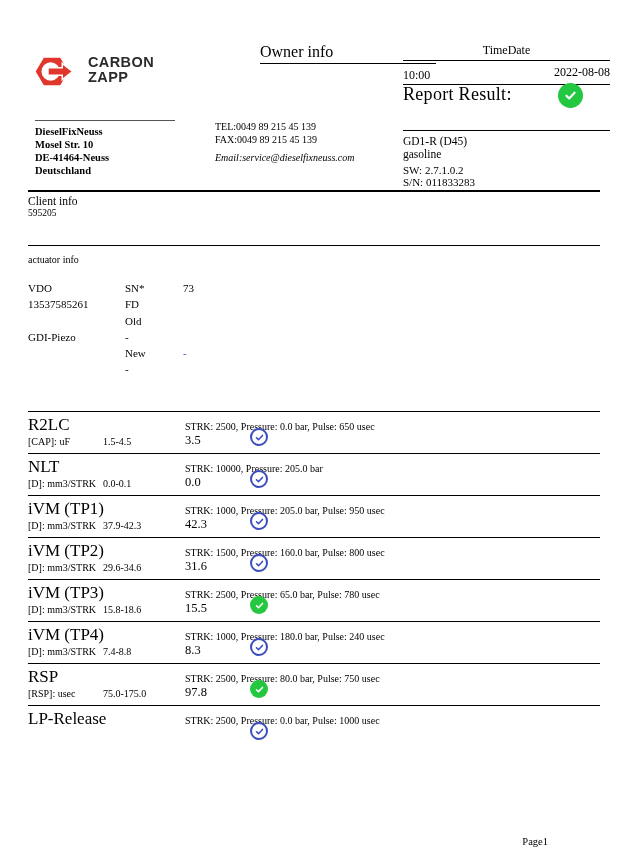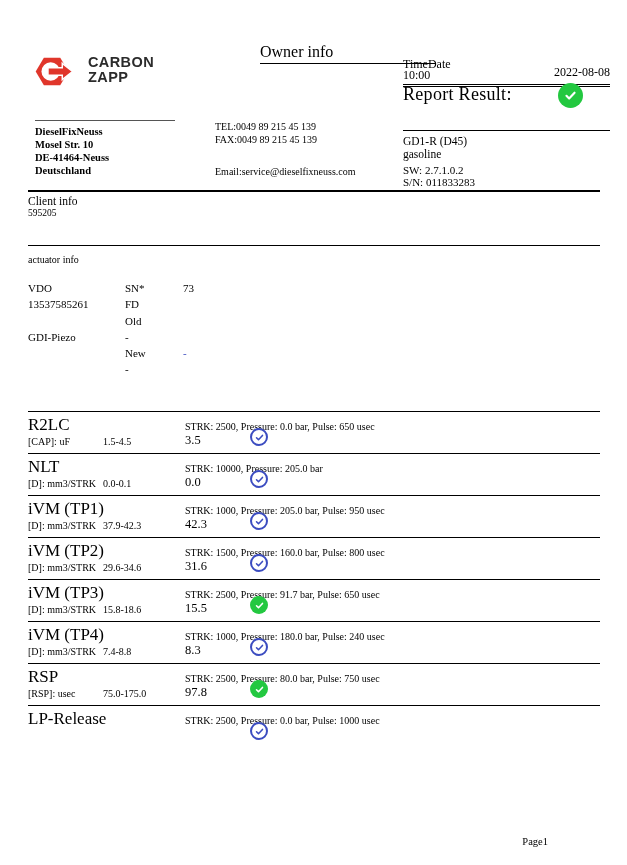--- a/index.html
+++ b/index.html
@@ -11,30 +11,30 @@
 
   
   .logo-icon{left:35px;top:56px;width:45px;height:31px;}
   .logo-text{
     left:88px;top:55px;font-family:"Liberation Sans",sans-serif;
     font-weight:800;font-size:14.5px;line-height:15px;color:#2b2b2b;letter-spacing:.4px;
   }
 
   
   .owner-label{left:218px;top:43px;width:176px;font-size:16px;border-bottom:1px solid #000;padding-bottom:2px;margin-left:42px;}
-  .timedate-head{left:403px;top:43px;width:207px;font-size:12px;border-bottom:1px solid #000;padding-bottom:14px;display:flex;justify-content:flex-start;margin-top:14px;}
+  .timedate-head{left:403px;top:43px;width:207px;font-size:12px;border-bottom:1px solid #000;padding-bottom:2px;display:flex;justify-content:center;}
   .timedate-vals{left:403px;top:60px;width:207px;font-size:12px;border-bottom:1px solid #000;height:16px;display:flex;justify-content:space-between;align-items:flex-start;margin-top:8px;}
   .date-value{margin-top:-3px;}
   .report-result{left:403px;top:84px;font-size:18px;letter-spacing:.3px;}
   .result-icon{left:558px;top:83px;width:25px;height:25px;border-radius:50%;background:var(--pass-green,#23c840);display:flex;align-items:center;justify-content:center;color:#fff;}
   .result-icon svg{width:15px;height:15px;}
   .addr-rule{left:35px;top:120px;width:140px;border-top:1px solid #555;}
   .address{left:35px;top:125px;font-size:10.5px;font-weight:bold;line-height:13px;}
   .contact{left:215px;top:120px;font-size:10px;line-height:13px;}
-  .contact .email{margin-top:19px;}
+  .contact .email{margin-top:5px;font-style:italic;}
   .machine-rule{left:403px;top:130px;width:207px;border-top:1px solid #000;}
   .machine{left:403px;top:135px;font-size:11.5px;line-height:13px;}
   .machine .swsn{margin-top:3px;font-size:11px;line-height:12px;}
   .header-rule{left:28px;width:572px;top:190px;border-top:2px solid #000;}
 
   
   .client{left:28px;top:195px;}
   .client-label{font-size:11.5px;}
   .client-id{font-size:9.5px;margin-top:1px;}
   .client-rule{left:28px;width:572px;top:245px;border-top:1px solid #000;}
@@ -212,21 +212,21 @@
       <div class="t-value">31.6</div>
       <span class="check" data-status="pass-blue">
           <svg viewBox="0 0 24 24">
             <path d="M5.5 12.5l4.3 4.4L18.5 7.5"></path>
           </svg>
         </span>
     </div>
 
     <div class="test-row">
       <div class="t-name">iVM (TP3)</div>
-      <div class="t-params">STRK: 2500, Pressure: 91.7 bar, Pulse: 650 usec</div>
+      <div class="t-params">STRK: 2500, Pressure: 65.0 bar, Pulse: 780 usec</div>
       <div class="t-unit">[D]: mm3/STRK</div>
       <div class="t-range">15.8-18.6</div>
       <div class="t-value">15.5</div>
       <span class="check" data-status="pass-green">
           <svg viewBox="0 0 24 24">
             <path d="M5.5 12.5l4.3 4.4L18.5 7.5"></path>
           </svg>
         </span>
     </div>
 

